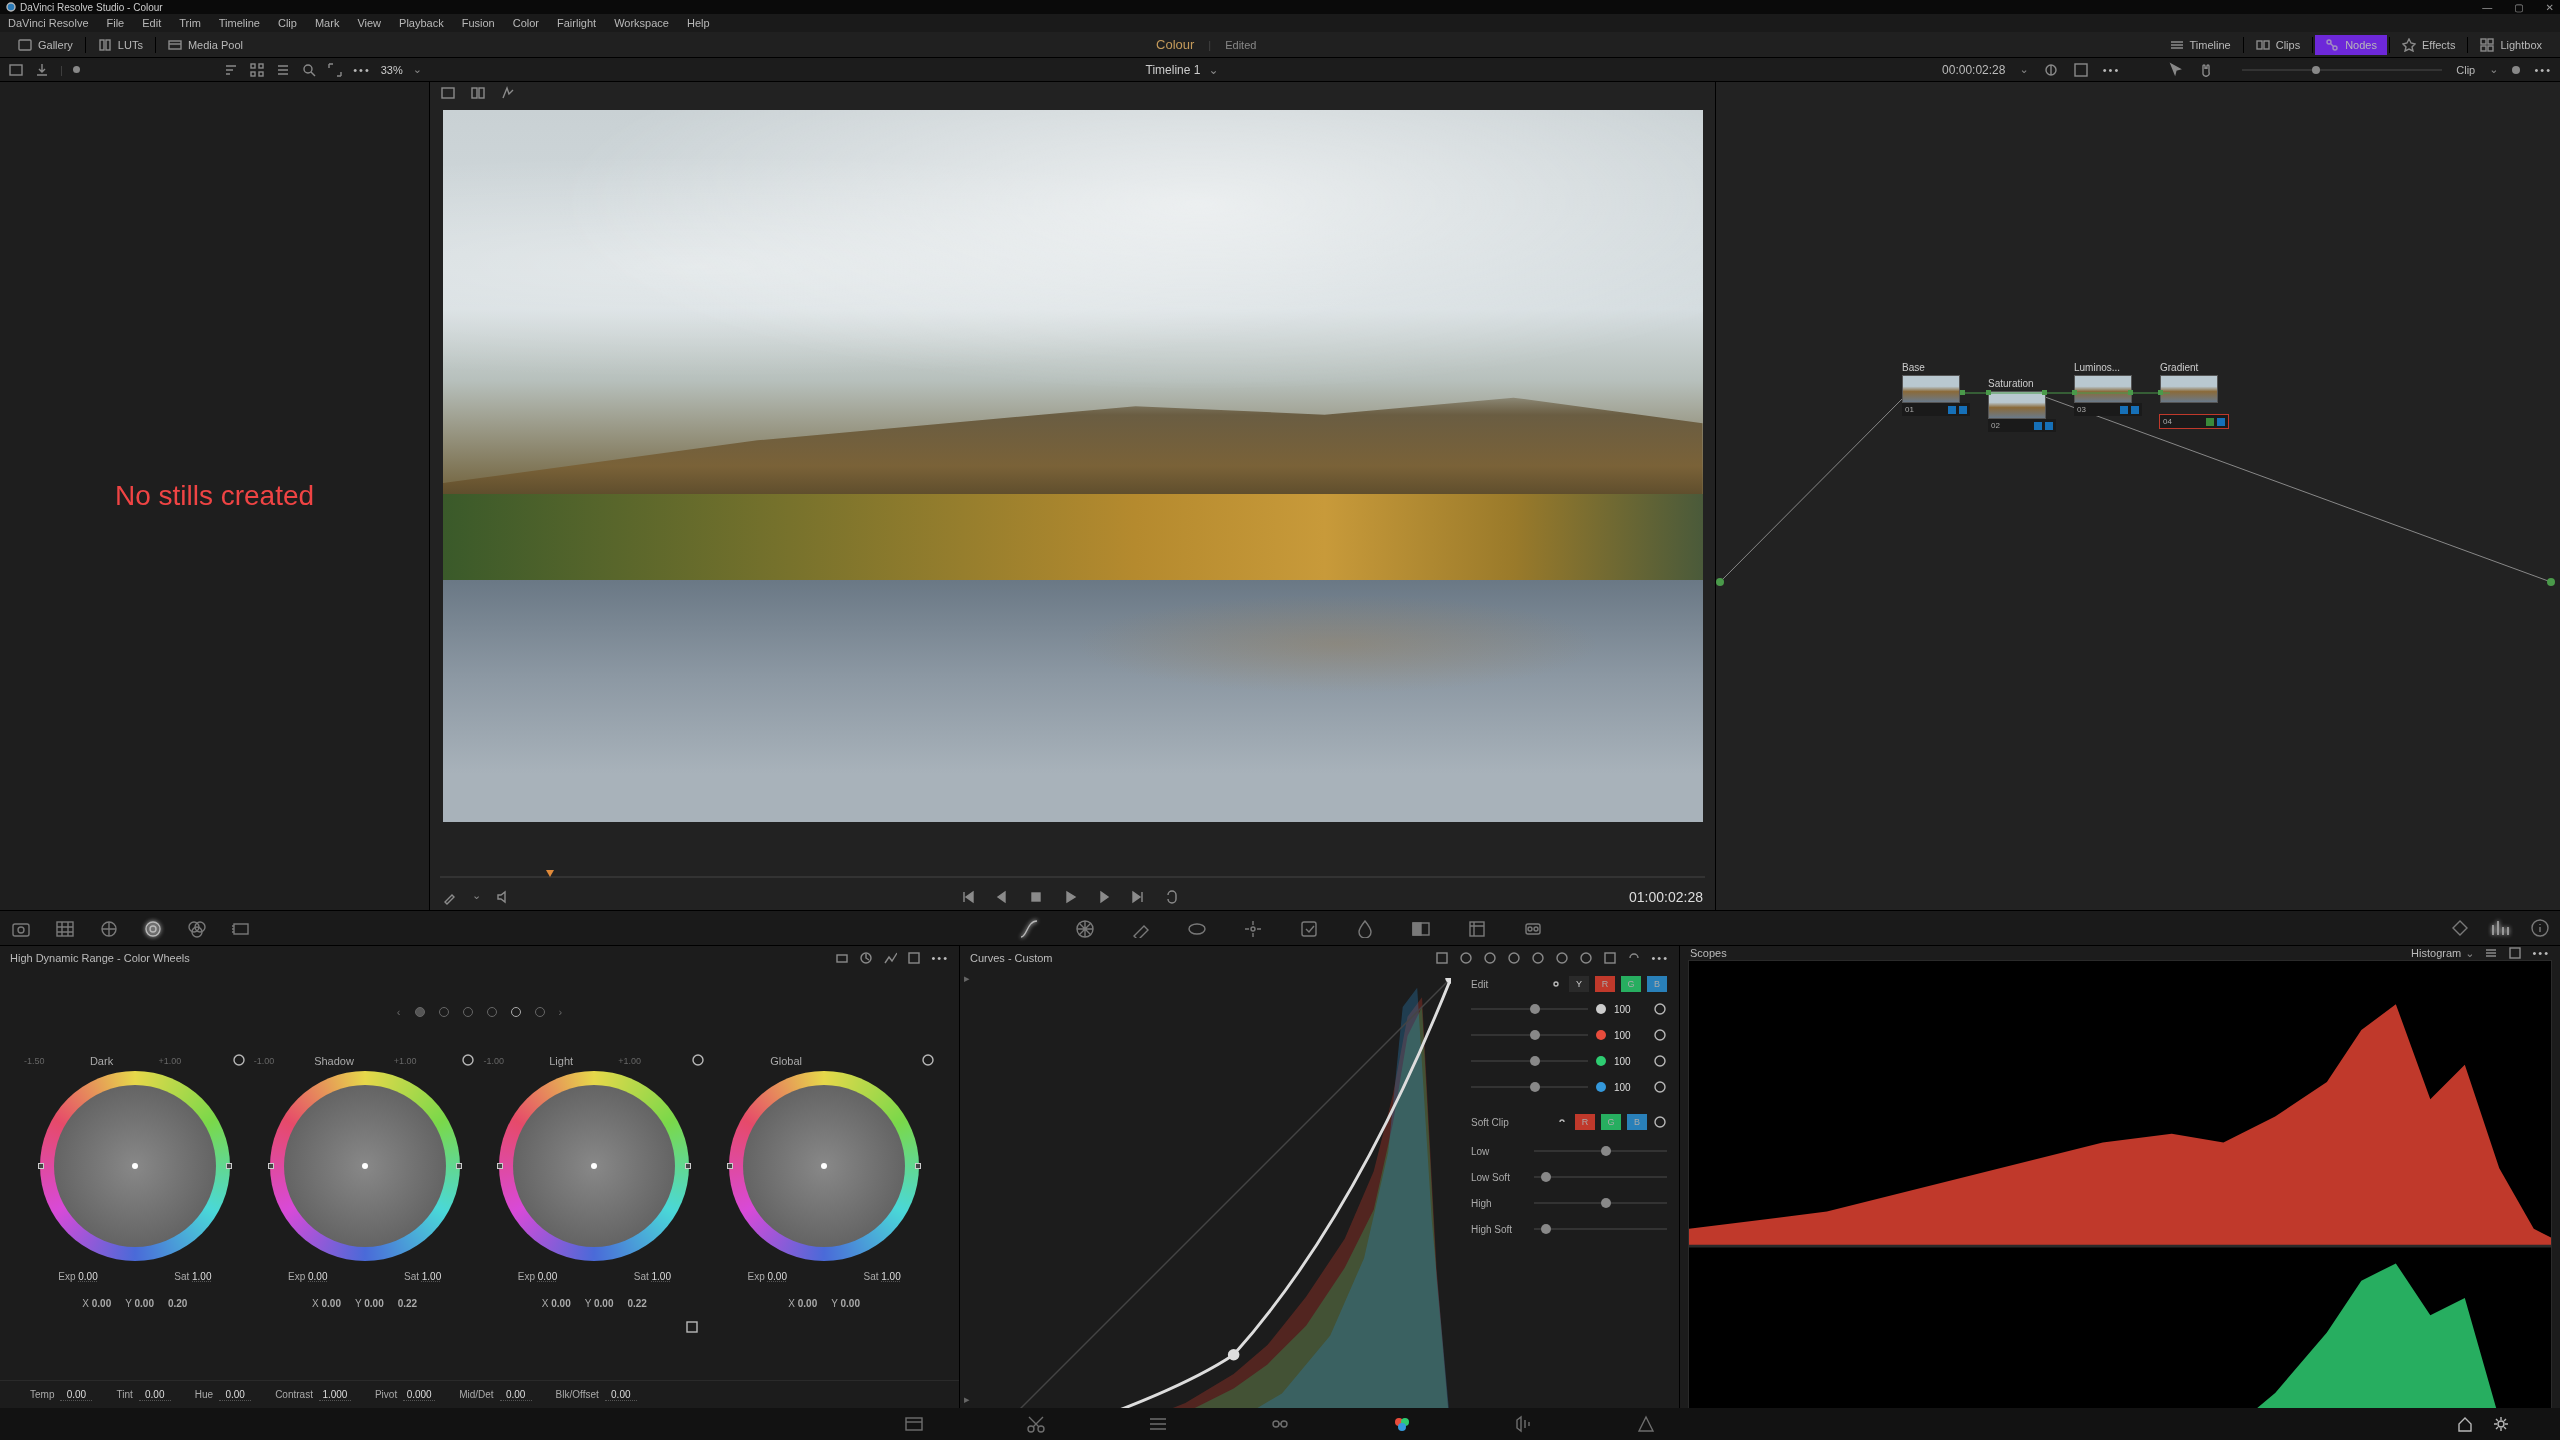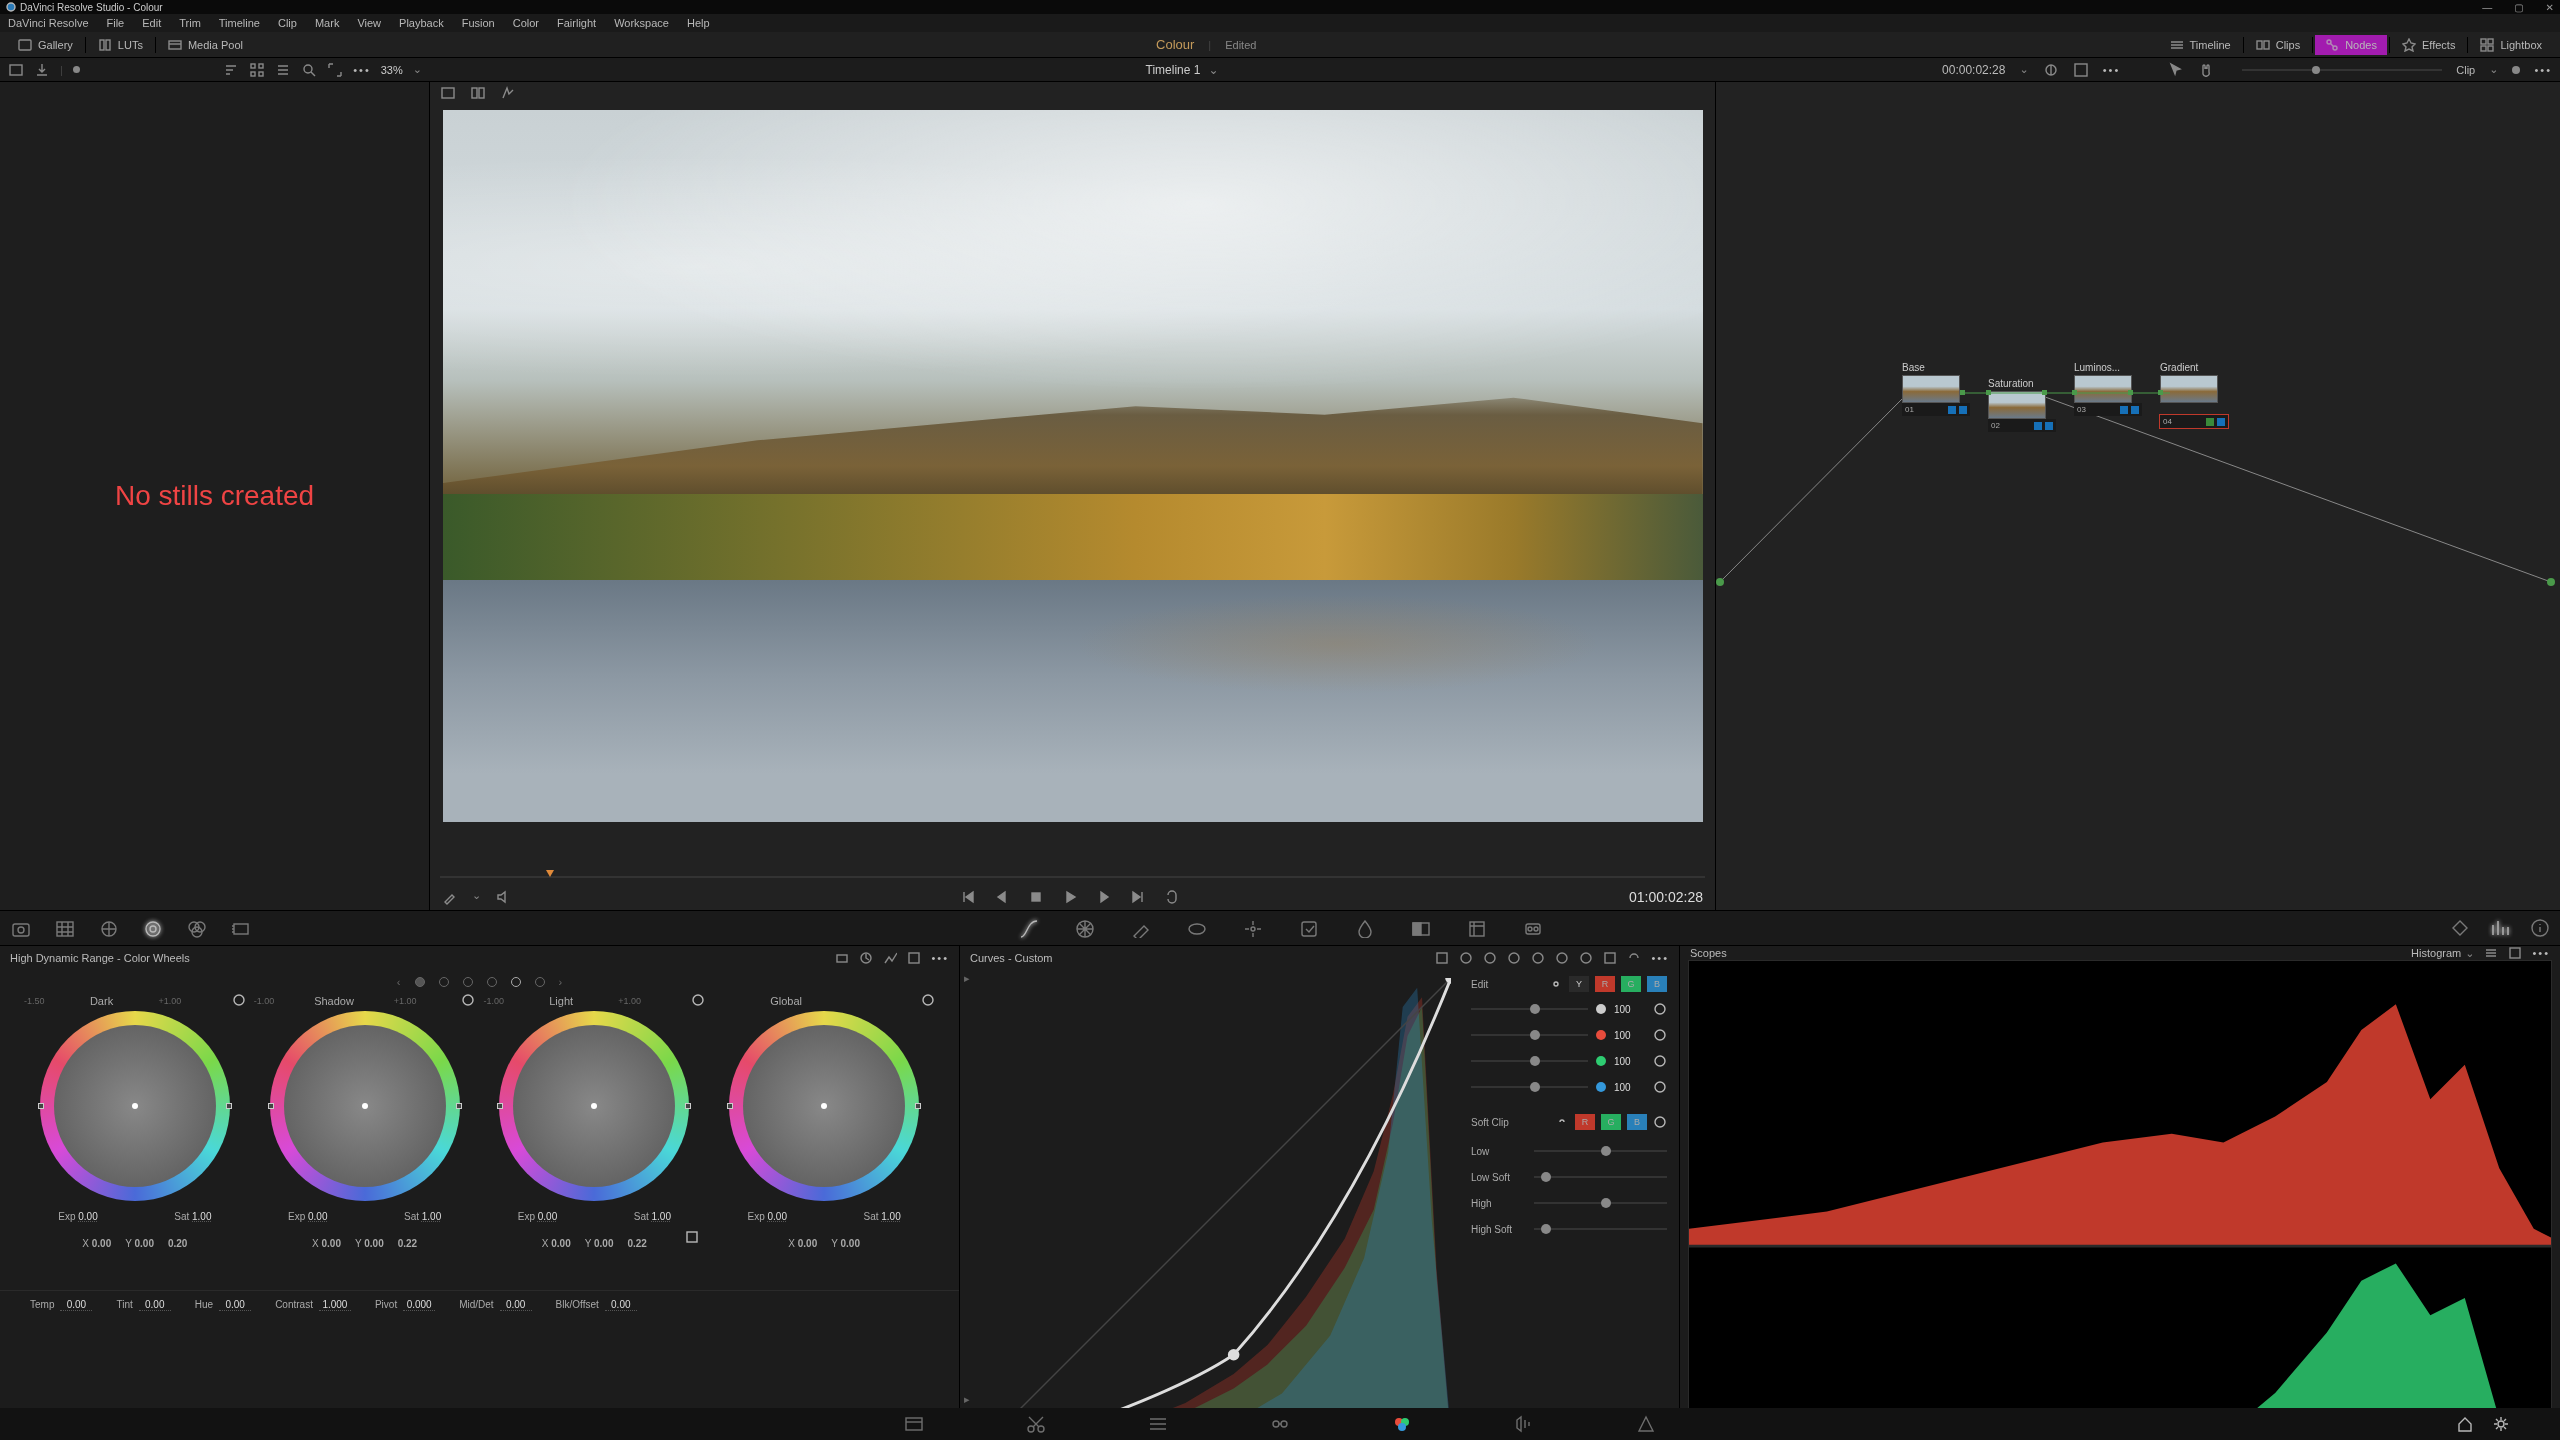--- a/index.html
+++ b/index.html
@@ -50,21 +50,21 @@
 .node-bar { height:13px; background:#1a1a1a; display:flex; align-items:center; font-size:8px; color:#aaa; padding:0 3px; gap:3px; }
 .node.sel .node-bar { outline:1px solid #c0392b;margin-top:12px; }
 .node .sq { width:8px; height:8px; background:#1670b8; }
 .node .sq.g { background:#3a8a3a; }
 .palette-row { height:36px; background:#1a1a1a; display:flex; align-items:center; justify-content:center; gap:36px; border-top:1px solid #000; border-bottom:1px solid #000; position:relative; }
 .palette-row .left-icons { position:absolute; left:10px; display:flex; gap:24px; }
 .palette-row .right-icons { position:absolute; right:10px; display:flex; gap:20px; }
 .palette-row .ic { width:20px; height:20px; opacity:.6; }
 .palette-row .ic.on { opacity:1; filter:drop-shadow(0 0 2px #fff); }
 .bottom { height:462px; display:flex; background:#1c1c1c; }
-.panel { display:flex; flex-direction:column; border-right:1px solid #000; }
+.panel { display:flex; flex-direction:column; border-right:1px solid #000;justify-content:space-between; }
 .panel-hd { height:24px; display:flex; align-items:center; padding:0 10px; font-size:11px; color:#bbb; }
 .panel-hd .sp { flex:1; }
 .panel-hd .hdic { width:14px; height:14px; margin-left:10px; opacity:.7; }
 .p-wheels { width:960px; }
 .wheels-nav { height:24px; display:flex; justify-content:center; align-items:center; gap:14px; }
 .wheels-nav .dot { width:10px; height:10px; border-radius:50%; border:1px solid #666; cursor:pointer; }
 .wheels-row { height:280px; display:flex; gap:0px; padding:0 20px; }
 .wheel-grp { flex:1; display:flex; flex-direction:column; align-items:center; }
 .wheel-top { width:100%; display:flex; justify-content:space-between; align-items:center; font-size:11px; color:#aaa; padding:0 4px; }
 .wheel-top .range { font-size:9px; color:#666; }
@@ -172,21 +172,21 @@
     </div>
   <div style="width:1px;height:16px;background:#000"></div>
   <div class="tabbtn">
       <svg class="ic" width="14" height="14">
         <rect x="1" y="3" width="5" height="8"></rect>
         <rect x="8" y="3" width="5" height="8"></rect>
       </svg>
       <span>Clips</span>
     </div>
   <div style="width:1px;height:16px;background:#000"></div>
-  <div class="tabbtn" style="background:#a21caf">
+  <div class="tabbtn" style="background:#6d28d9">
       <svg class="ic" width="14" height="14">
         <circle cx="4" cy="4" r="2"></circle>
         <circle cx="10" cy="10" r="2"></circle>
         <path d="M5 5l4 4"></path>
       </svg>
       <span>Nodes</span>
     </div>
   <div style="width:1px;height:16px;background:#000"></div>
   <div class="tabbtn">
       <svg class="ic" width="14" height="14">

